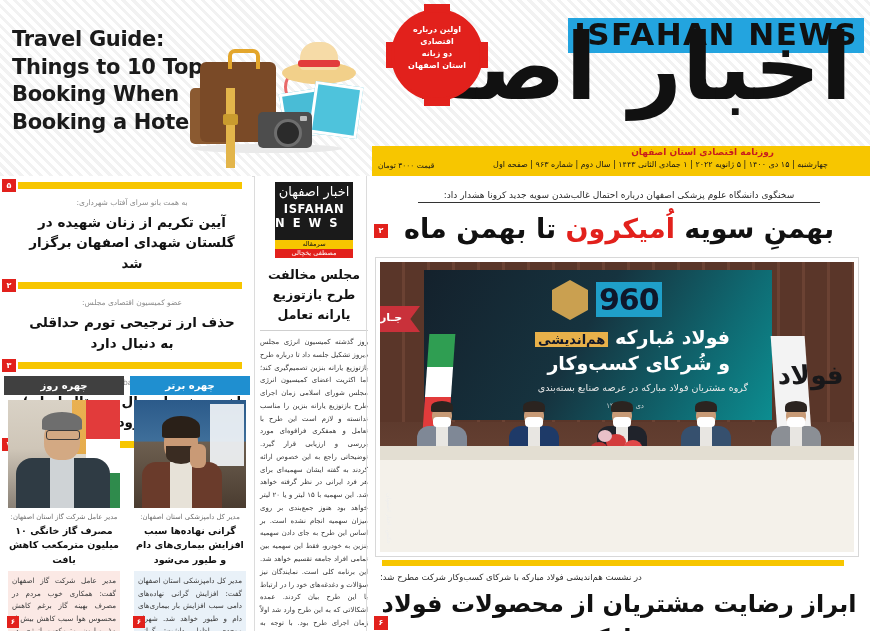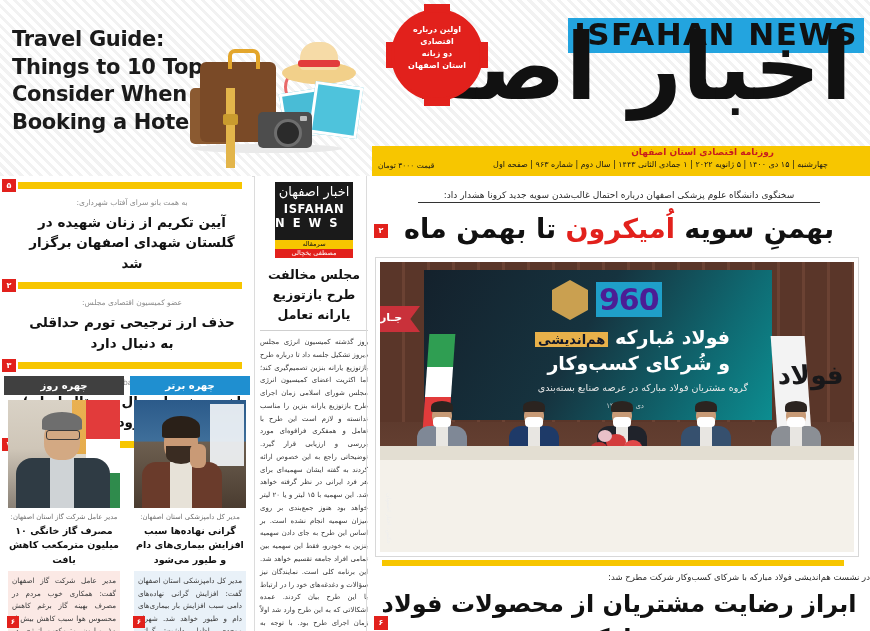--- a/index.html
+++ b/index.html
@@ -141,21 +141,21 @@
     font-size:8px;line-height:14px;text-align:center;font-weight:bold;}
   .mainphoto{position:absolute;left:8px;top:82px;width:474px;height:290px;border:4px solid #fff;
     box-shadow:0 0 0 1px #d8d8d8;overflow:hidden;background:#5d3b2e;}
   .hall{position:absolute;inset:0;background:linear-gradient(180deg,#4f3025 0%,#5c392c 52%,#7a5140 100%);}
   .woodpanel{position:absolute;left:0;top:0;width:100%;height:160px;
     background:repeating-linear-gradient(90deg,#5a3629 0 22px,#6b4233 22px 25px);}
   .banner{position:absolute;left:44px;top:8px;width:348px;height:150px;
     background:linear-gradient(120deg,#14212c 0%,#16333f 45%,#0f6a72 78%,#0c8d90 100%);}
   .banner-hex{position:absolute;left:128px;top:10px;width:36px;height:40px;background:#caa050;
     clip-path:polygon(50% 0,100% 25%,100% 75%,50% 100%,0 75%,0 25%);}
-  .banner-960{position:absolute;left:172px;top:12px;font-size:30px;font-weight:bold;color:#4c1d95;
+  .banner-960{position:absolute;left:172px;top:12px;font-size:30px;font-weight:bold;color:#0f172a;
     direction:ltr;letter-spacing:-1px;}
   .banner-960 span{background:#1f9fc9;padding:0 3px;}
   .banner-l1{position:absolute;right:42px;top:56px;direction:rtl;color:#fff;font-size:19px;font-weight:bold;}
   .banner-l1 em{background:#e8b14a;font-style:normal;color:#0f172a;padding:0 3px;font-size:13px;}
   .banner-l2{position:absolute;right:42px;top:82px;direction:rtl;color:#fff;font-size:19px;font-weight:bold;}
   .banner-l3{position:absolute;right:24px;top:112px;direction:rtl;color:#e9e9e9;font-size:9.5px;}
   .banner-date{position:absolute;right:128px;top:132px;direction:rtl;color:#cfd6d8;font-size:7px;}
   .flag{position:absolute;left:46px;top:72px;width:26px;height:96px;
     background:linear-gradient(180deg,#2f9e52 0 34%,#ffffff 34% 66%,#e23b3b 66% 100%);transform:skewX(-4deg);}
   .flag2{position:absolute;right:46px;top:74px;width:34px;height:96px;background:#f3f3f3;transform:skewX(4deg);}
@@ -175,40 +175,40 @@
   .s5{left:390px;} .s5 .bd{background:#8b8f95;}
   .flowers{position:absolute;left:196px;bottom:68px;width:92px;height:54px;}
   .fl{position:absolute;border-radius:50%;}
   .photo-credit{position:absolute;left:6px;bottom:8px;writing-mode:vertical-rl;
     font-size:6px;color:#eee;direction:rtl;opacity:.85;}
   .tabtag{position:absolute;left:-4px;top:44px;width:44px;height:26px;background:#c9313a;
     clip-path:polygon(0 0,100% 0,78% 50%,100% 100%,0 100%);}
   .tabtag span{position:absolute;left:4px;top:5px;color:#fff;font-size:11px;font-weight:bold;direction:rtl;letter-spacing:1px;}
 
   .yellowrule{position:absolute;left:14px;top:384px;width:462px;height:6px;background:#f7c600;}
-  .foot-kick{position:absolute;left:12px;right:0;top:396px;text-align:right;direction:rtl;
+  .foot-kick{position:absolute;left:12px;right:0;top:396px;text-align:left;direction:rtl;
     font-size:8.5px;color:#2a2a2a;}
   .foot-head{position:absolute;left:0;right:0;top:412px;text-align:center;direction:rtl;
     font-size:24px;font-weight:bold;color:#111;line-height:1.4;}
   .badge-foot{position:absolute;left:6px;top:440px;width:14px;height:14px;background:#e2211c;color:#fff;
     font-size:8px;line-height:14px;text-align:center;font-weight:bold;}
   .right-sep{position:absolute;left:366px;top:176px;width:1px;height:455px;background:#dcdcdc;}
 </style>
 </head>
 <body>
 
 <div class="page">
 
   <div class="topband">
 
     <div class="travel">
       <div class="travel-h">
         <div>Travel Guide:</div>
         <div>Things to 10 Top</div>
-        <div>Consider When</div>
+        <div>Booking When</div>
         <div>Booking a Hotel</div>
       </div>
       <div class="lugg">
         <div class="shadow-el"></div>
         <div class="suitcase2"></div>
         <div class="suitcase">
           <div class="suitcase-strap"></div>
           <div class="suitcase-lock"></div>
         </div>
         <div class="ring"></div>

